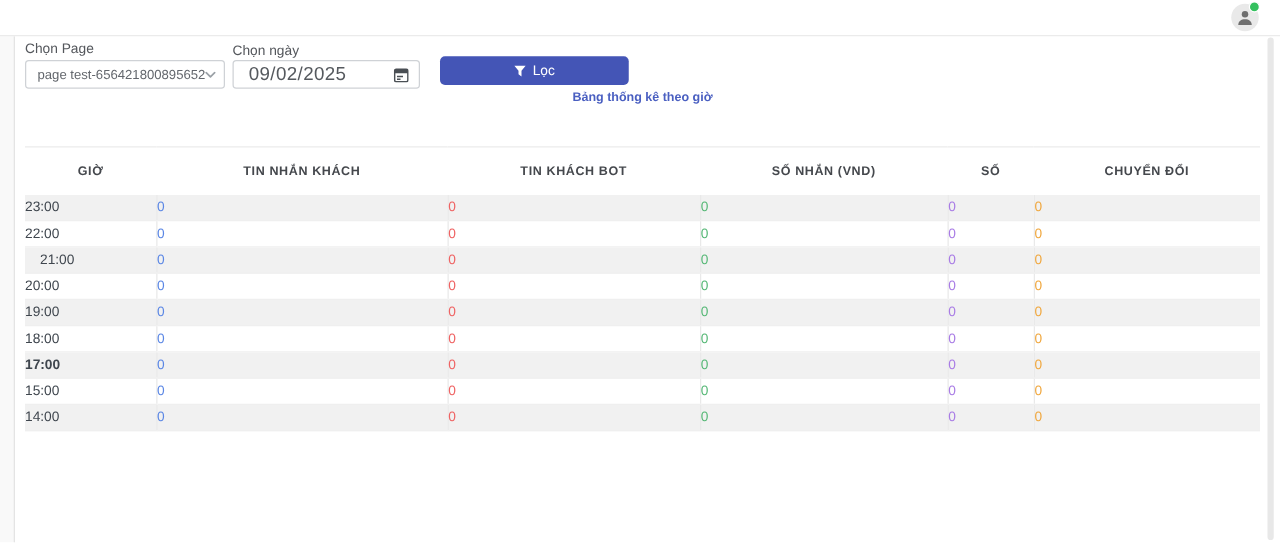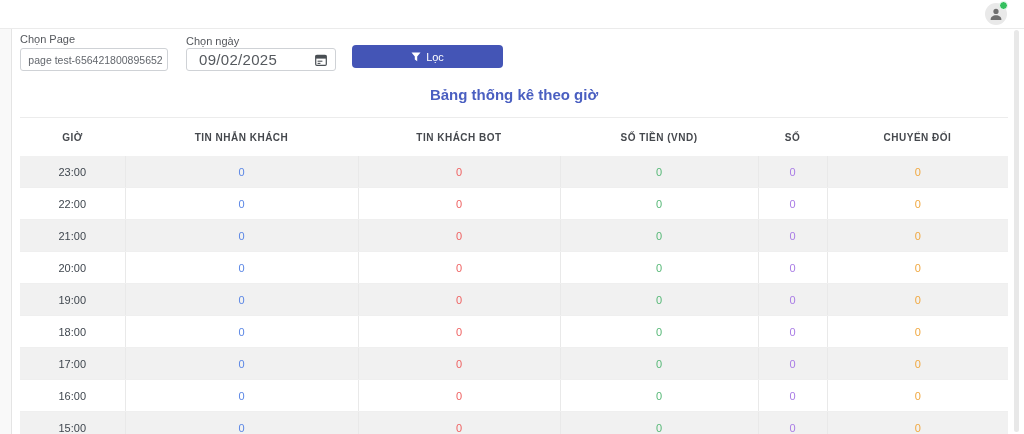--- a/index.html
+++ b/index.html
@@ -14,33 +14,33 @@
 
   
   .left-gutter{position:absolute;left:0;top:28px;bottom:0;width:11px;background:#f9f9f9;border-right:1px solid #e4e4e4;}
   .v-scrollbar{position:absolute;right:5px;top:30px;bottom:2px;width:5px;background:#e8e8e8;border-radius:3px;}
 
   
   .field-label{position:absolute;font-size:11px;color:#54575c;}
   .lbl-page{left:20px;top:33px;}
   .lbl-date{left:186px;top:35px;}
   .select-box,.input-box{position:absolute;top:48px;height:23px;background:#fff;border:1px solid #cfd2d6;border-radius:3px;box-sizing:border-box;display:flex;align-items:center;cursor:pointer;}
-  .select-box{left:20px;width:148px;padding:0 6px 0 9px;justify-content:center;}
+  .select-box{left:20px;width:160px;padding:0 6px 0 9px;justify-content:flex-end;}
   .select-box .sel-text{font-size:10.5px;color:#63676d;white-space:nowrap;}
   .input-box{left:186px;width:150px;padding:0 8px 0 12px;justify-content:space-between;}
   .input-box .inp-text{font-size:15px;color:#55595e;letter-spacing:.3px;}
   .filter-btn{position:absolute;left:352px;top:45px;width:151px;height:23px;background:var(--accent,#4455b6);border:none;border-radius:4px;color:#fff;font-size:11px;font-family:inherit;display:flex;align-items:center;justify-content:center;gap:5px;cursor:pointer;}
 
   
-  .page-title{position:absolute;left:20px;top:86px;width:988px;margin:0;text-align:center;font-size:15px;font-weight:bold;color:var(--title-color,#4a5fc1);}
+  .page-title{position:absolute;left:20px;top:73px;width:988px;margin:0;text-align:center;font-size:10px;font-weight:bold;color:var(--title-color,#4a5fc1);}
 
   
   .stats-table{position:absolute;left:20px;top:117px;width:988px;border-collapse:collapse;table-layout:fixed;}
   .stats-table thead th{height:38px;font-size:10px;font-weight:bold;color:#45484d;letter-spacing:.5px;text-align:center;border-top:1px solid #ececec;background:#fff;padding:0;}
-  .stats-table tbody td{height:31px;text-align:center;font-size:11px;padding:0;border-bottom:1px solid #efefef;}
+  .stats-table tbody td{height:20px;font-size:11px;padding:0;border-bottom:1px solid #efefef;}
   .stats-table tbody td + td{border-left:1px solid #e9e9e9;}
   .stats-table tbody tr:nth-child(odd){background:var(--row-stripe,#f1f1f1);}
   .stats-table tbody tr:nth-child(even){background:#fff;}
 </style>
 </head>
 <body>
 
 <div class="page">
 
   <header class="topbar">
@@ -93,21 +93,21 @@
         <col style="width:202px">
         <col style="width:198px">
         <col style="width:69px">
         <col style="width:181px">
       </colgroup>
       <thead>
         <tr id="thead-row">
             <th>GIỜ</th>
             <th>TIN NHẮN KHÁCH</th>
             <th>TIN KHÁCH BOT</th>
-            <th>SỐ TIỀN (VND)</th>
+            <th>SỐ NHẮN (VND)</th>
             <th>SỐ</th>
             <th>CHUYỂN ĐỔI</th>
           </tr>
       </thead>
       <tbody id="table-body">
           <tr>
             <td style="color: rgb(63, 70, 78);">23:00</td>
             <td style="color: rgb(91, 135, 229);">0</td>
             <td style="color: rgb(239, 99, 99);">0</td>
             <td style="color: rgb(87, 184, 119);">0</td>
@@ -116,21 +116,21 @@
           </tr>
           <tr>
             <td style="color: rgb(63, 70, 78);">22:00</td>
             <td style="color: rgb(91, 135, 229);">0</td>
             <td style="color: rgb(239, 99, 99);">0</td>
             <td style="color: rgb(87, 184, 119);">0</td>
             <td style="color: rgb(169, 124, 229);">0</td>
             <td style="color: rgb(240, 168, 64);">0</td>
           </tr>
           <tr>
-            <td style="color: rgb(63, 70, 78);">21:00</td>
+            <td style="color: rgb(63, 70, 78); padding-left: 12px;">21:00</td>
             <td style="color: rgb(91, 135, 229);">0</td>
             <td style="color: rgb(239, 99, 99);">0</td>
             <td style="color: rgb(87, 184, 119);">0</td>
             <td style="color: rgb(169, 124, 229);">0</td>
             <td style="color: rgb(240, 168, 64);">0</td>
           </tr>
           <tr>
             <td style="color: rgb(63, 70, 78);">20:00</td>
             <td style="color: rgb(91, 135, 229);">0</td>
             <td style="color: rgb(239, 99, 99);">0</td>
@@ -148,29 +148,21 @@
           </tr>
           <tr>
             <td style="color: rgb(63, 70, 78);">18:00</td>
             <td style="color: rgb(91, 135, 229);">0</td>
             <td style="color: rgb(239, 99, 99);">0</td>
             <td style="color: rgb(87, 184, 119);">0</td>
             <td style="color: rgb(169, 124, 229);">0</td>
             <td style="color: rgb(240, 168, 64);">0</td>
           </tr>
           <tr>
-            <td style="color: rgb(63, 70, 78);">17:00</td>
-            <td style="color: rgb(91, 135, 229);">0</td>
-            <td style="color: rgb(239, 99, 99);">0</td>
-            <td style="color: rgb(87, 184, 119);">0</td>
-            <td style="color: rgb(169, 124, 229);">0</td>
-            <td style="color: rgb(240, 168, 64);">0</td>
-          </tr>
-          <tr>
-            <td style="color: rgb(63, 70, 78);">16:00</td>
+            <td style="color: rgb(63, 70, 78); font-weight: bold;">17:00</td>
             <td style="color: rgb(91, 135, 229);">0</td>
             <td style="color: rgb(239, 99, 99);">0</td>
             <td style="color: rgb(87, 184, 119);">0</td>
             <td style="color: rgb(169, 124, 229);">0</td>
             <td style="color: rgb(240, 168, 64);">0</td>
           </tr>
           <tr>
             <td style="color: rgb(63, 70, 78);">15:00</td>
             <td style="color: rgb(91, 135, 229);">0</td>
             <td style="color: rgb(239, 99, 99);">0</td>

